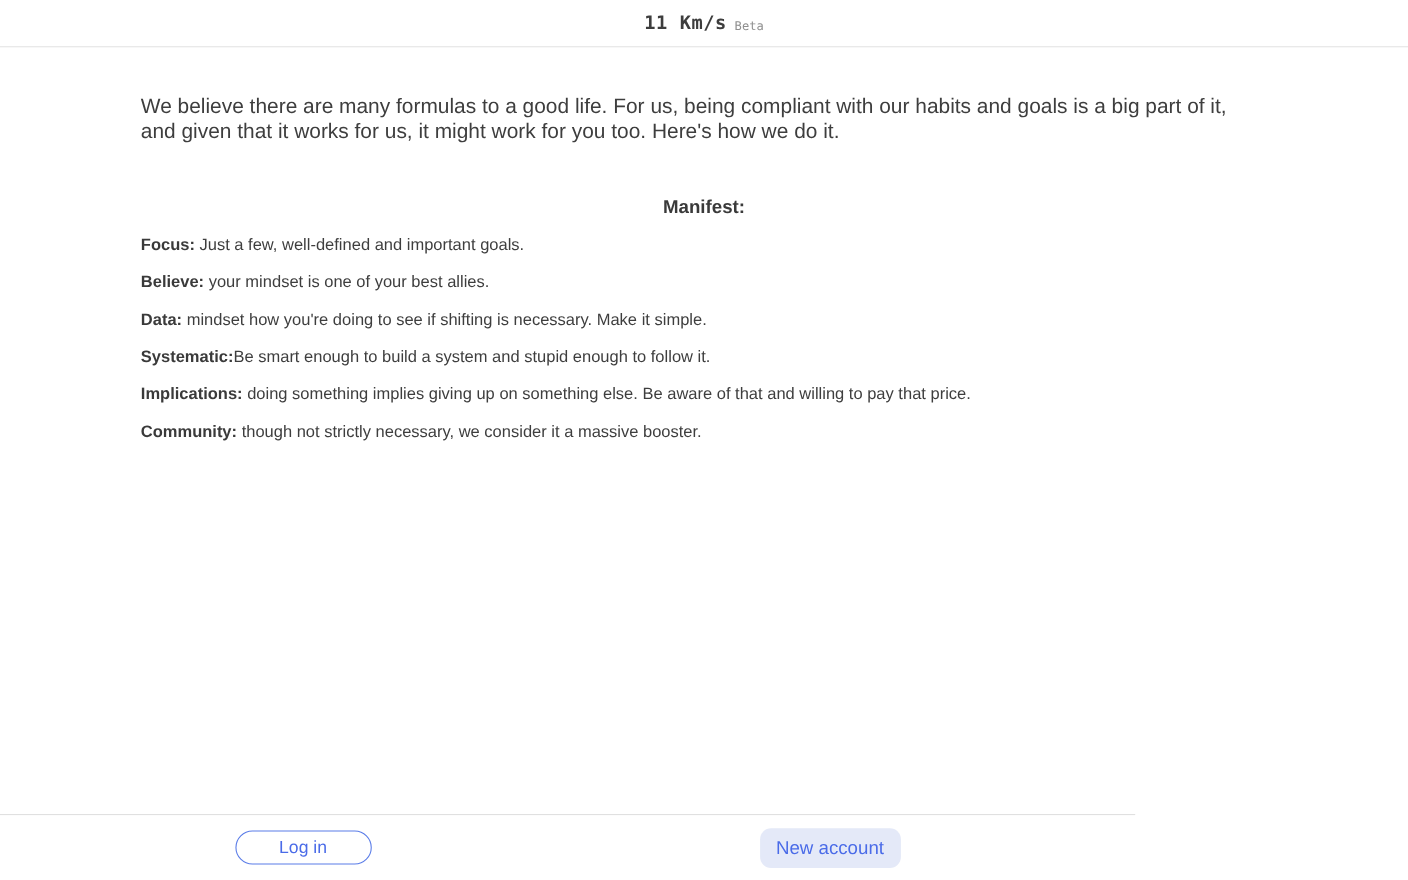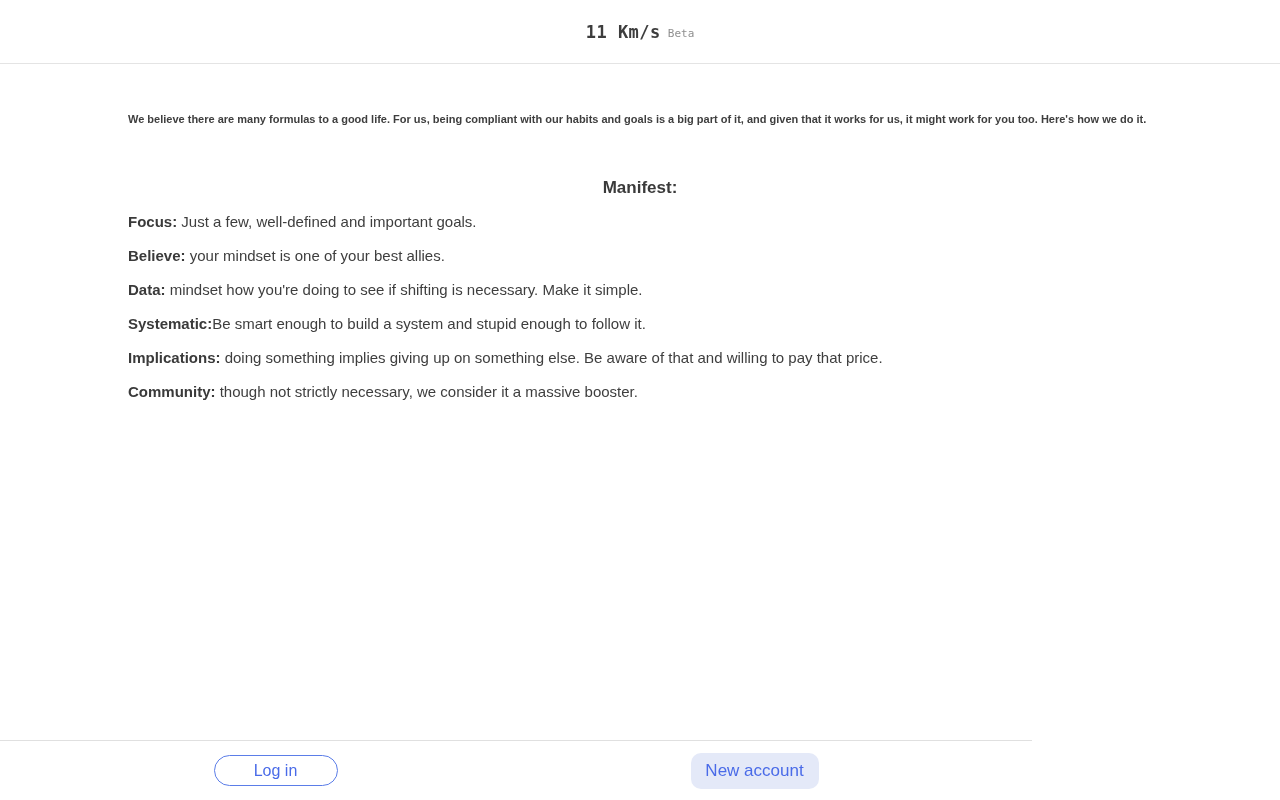--- a/index.html
+++ b/index.html
@@ -9,21 +9,21 @@
     width: 1280px;
     height: 800px;
     background: #ffffff;
     font-family: "Liberation Sans", sans-serif;
     color: #3e3e3e;
     overflow: hidden;
   }
 
   
   .app-header {
-    height: 64px;
+    height: 43px;
     display: flex;
     align-items: center;
     justify-content: center;
     border-bottom: 1px solid #e4e4e4;
     background: #ffffff;
   }
   .app-title {
     font-family: "DejaVu Sans Mono", monospace;
     font-weight: bold;
     font-size: 17px;
@@ -40,24 +40,23 @@
   }
 
   
   .content {
     width: 1024px;
     margin: 0 auto;
     padding-top: 44px;
   }
   .intro {
     margin: 0;
-    font-size: 11px;
+    font-size: 19px;
     line-height: 22px;
     color: #3e3e3e;
-    font-weight: bold;
   }
   .manifest-heading {
     margin: 48px 0 13px 0;
     text-align: center;
     font-size: 17px;
     font-weight: bold;
     color: #3a3a3a;
   }
   .manifest-item {
     margin: 12px 0;

